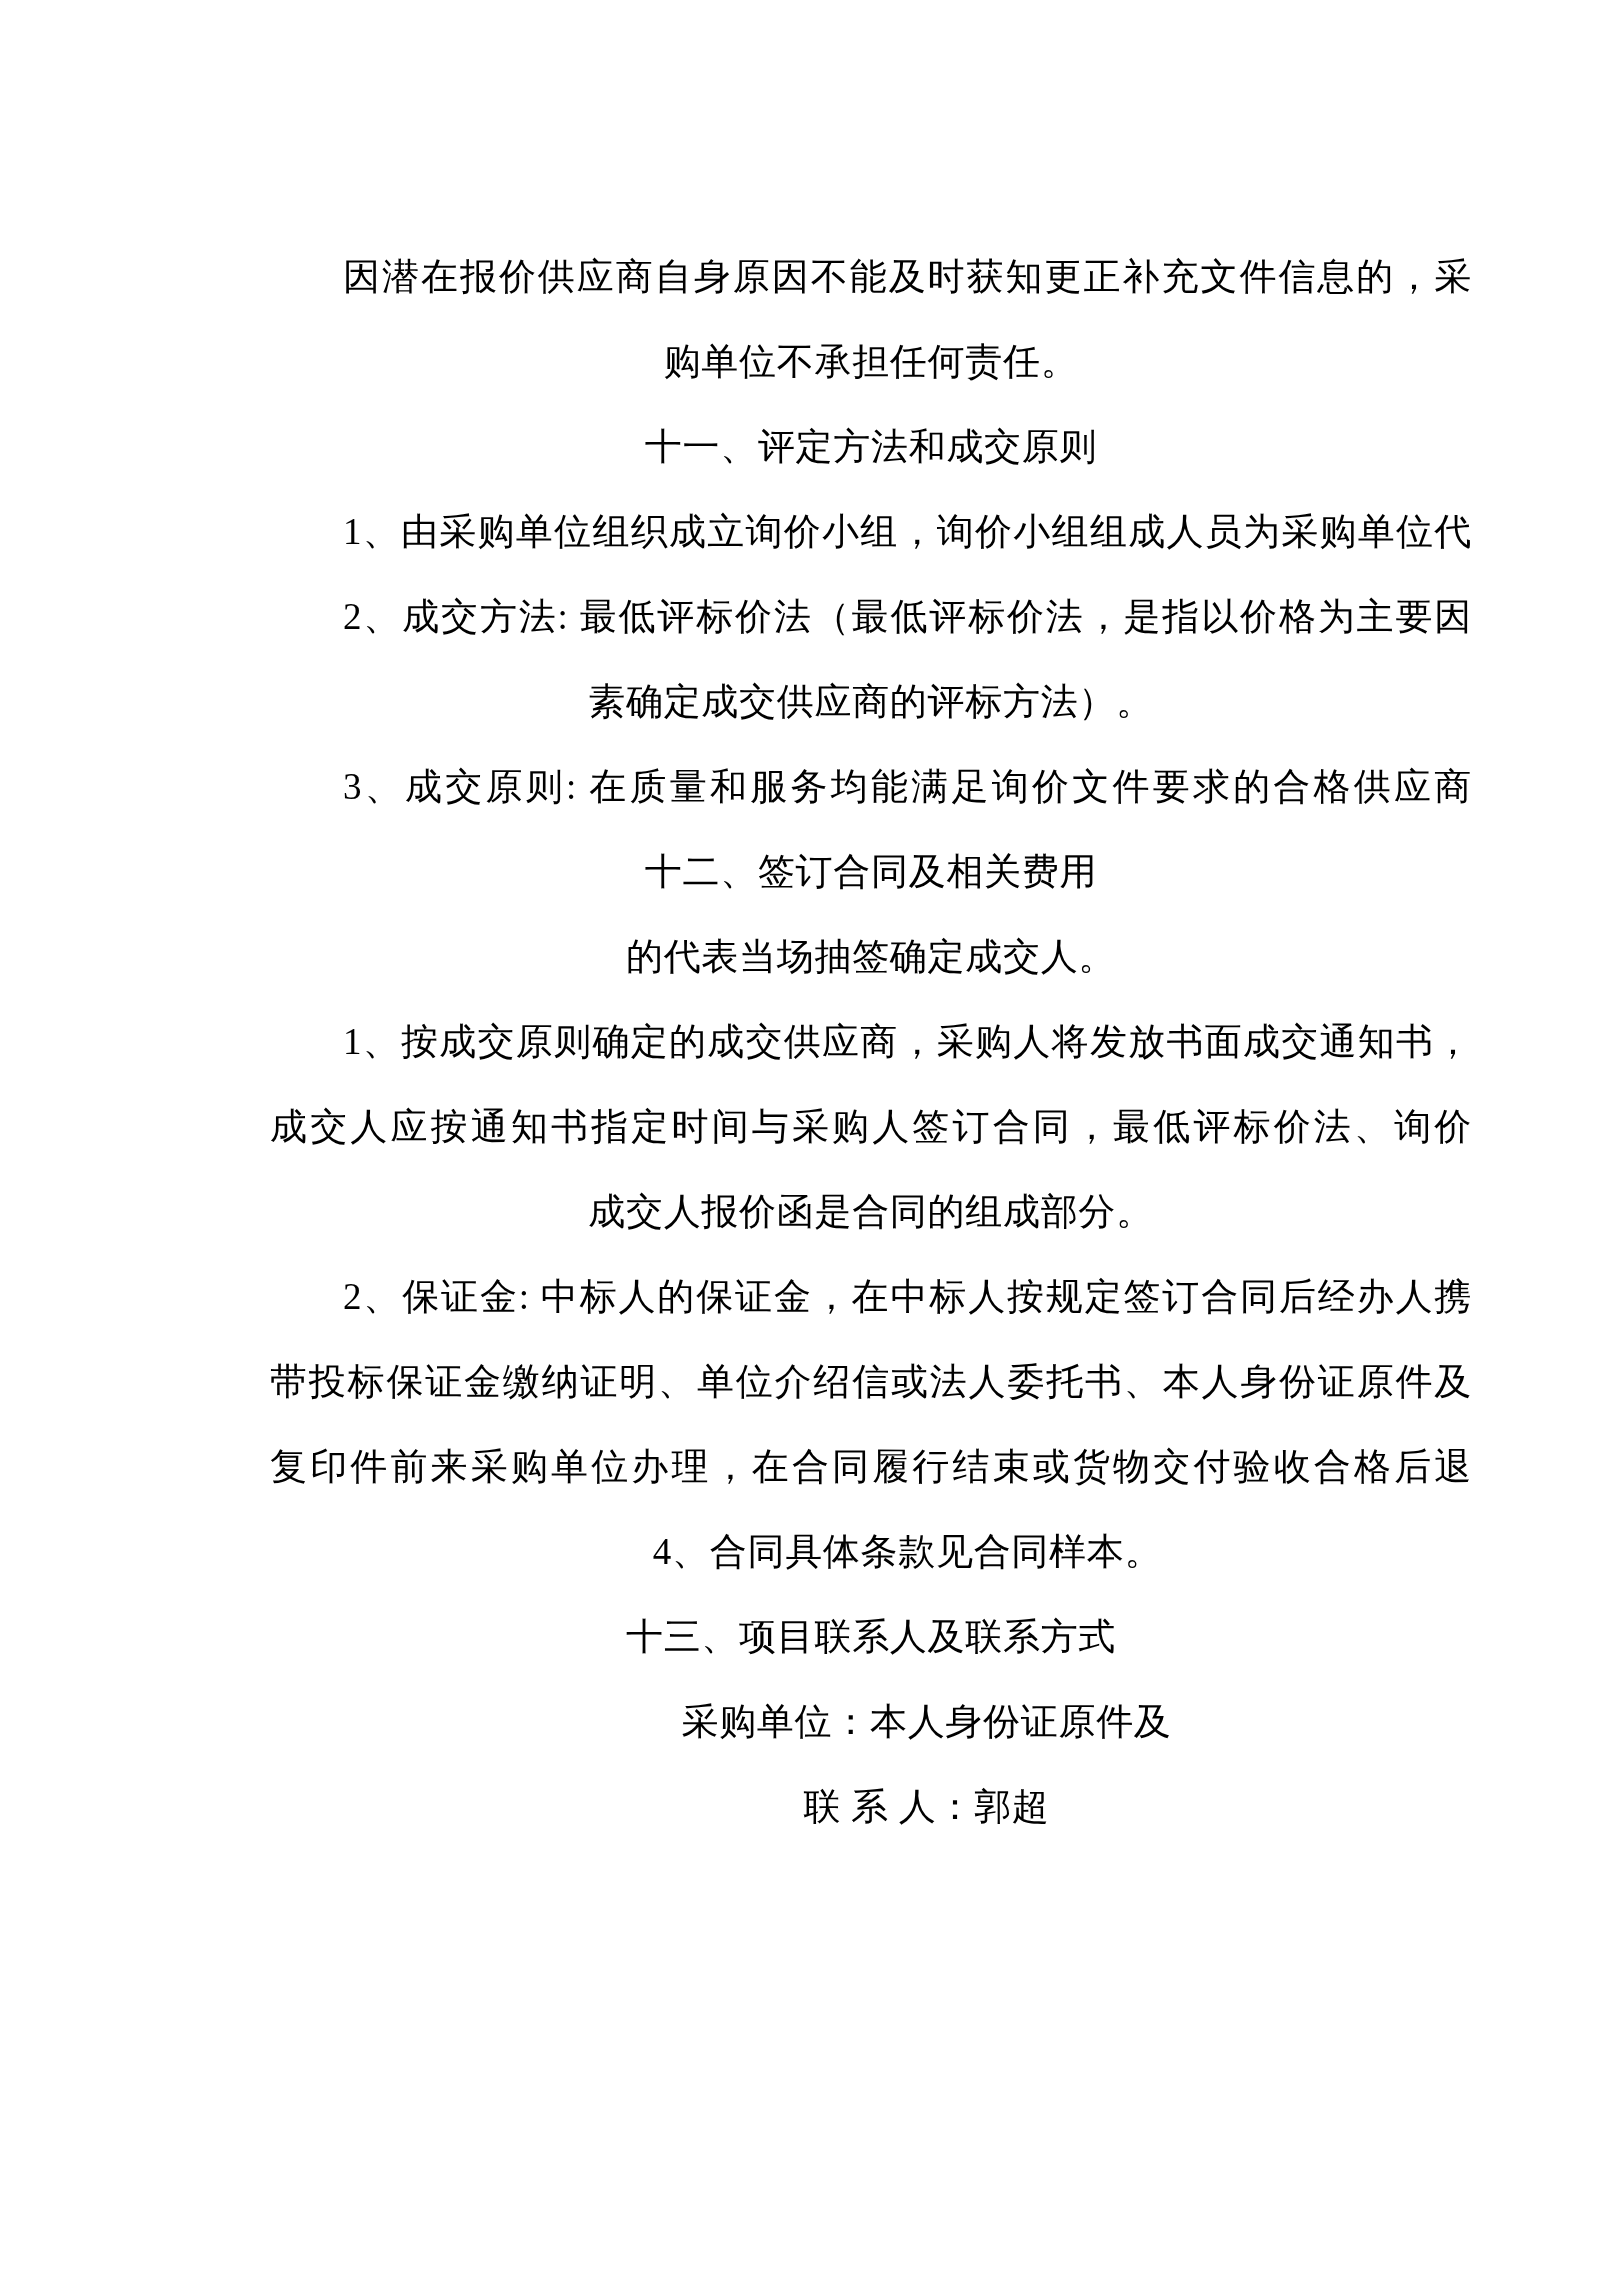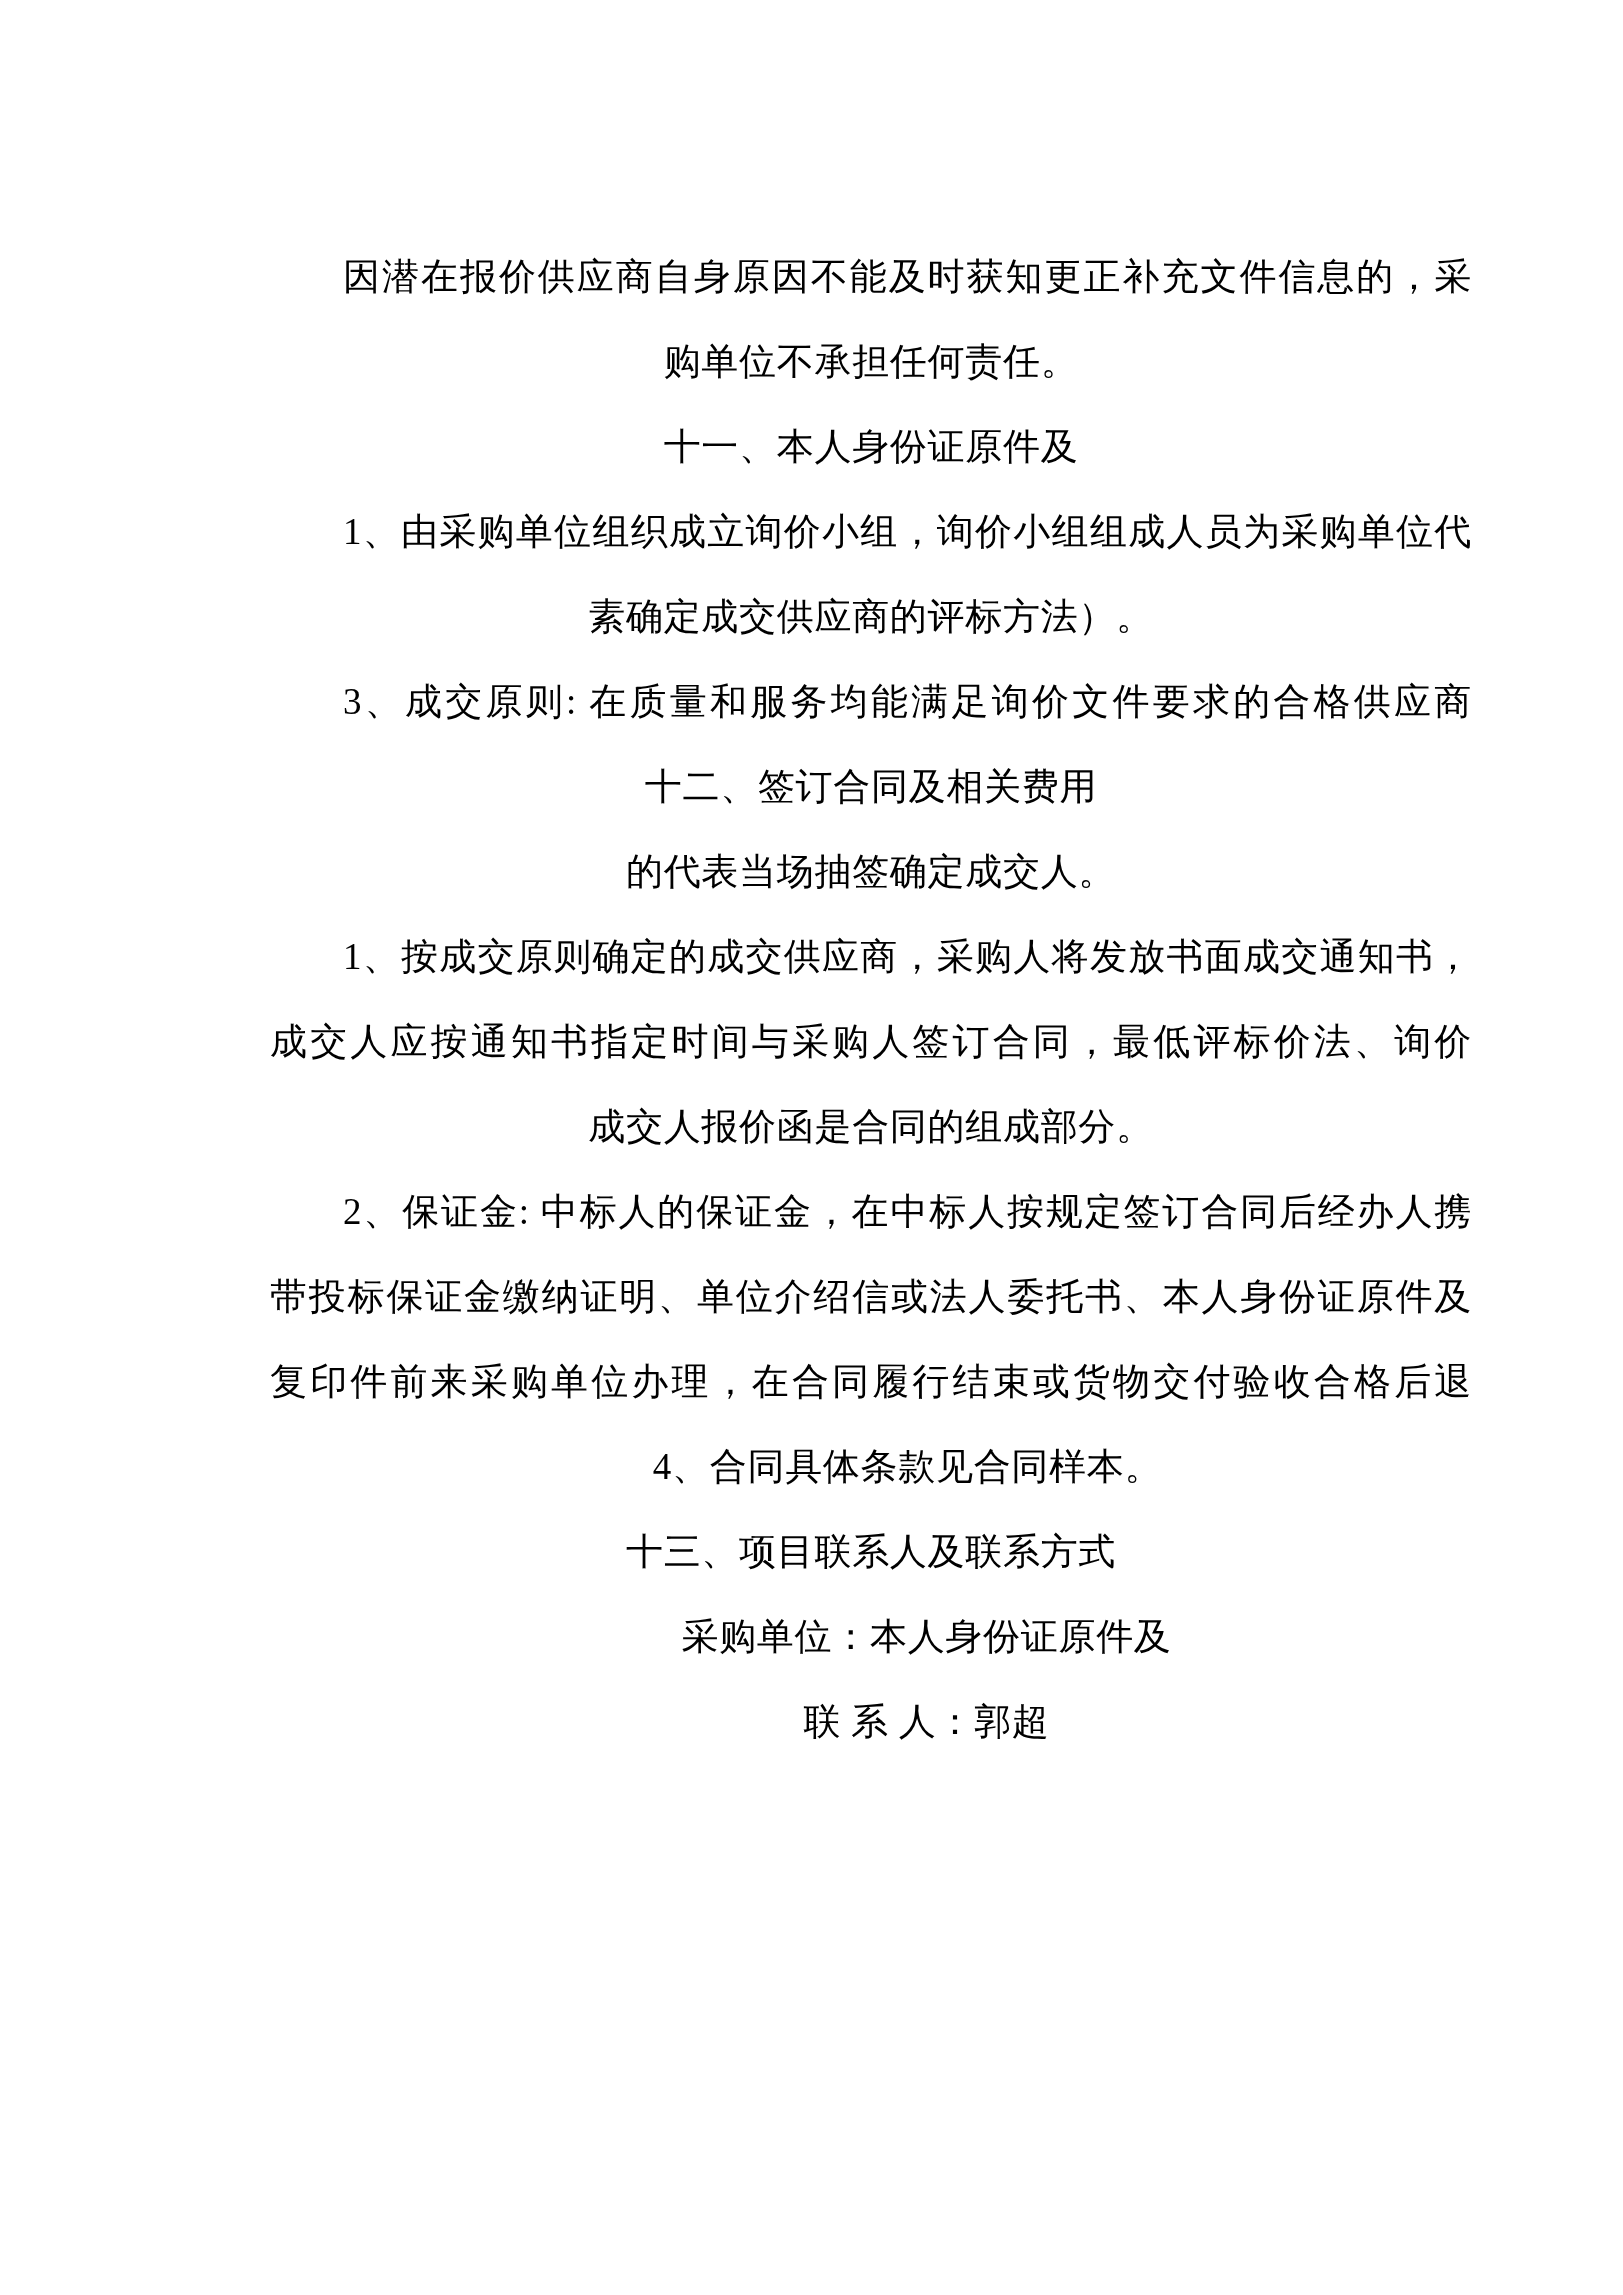--- a/index.html
+++ b/index.html
@@ -50,22 +50,23 @@
     font-family: "Liberation Sans", "DejaVu Sans", sans-serif;
   }
 </style>
 </head>
 <body>
 
 <div id="page">
   <div id="doc-lines">
       <div class="line fill ind-2">因潜在报价供应商自身原因不能及时获知更正补充文件信息的，采</div>
       <div class="line">购单位不承担任何责任。</div>
-      <div class="line">十一、本人身份证原件及</div>
+      <div class="line">十一、评定方法和成交原则</div>
       <div class="line fill ind-2">1、由采购单位组织成立询价小组，询价小组组成人员为采购单位代</div>
+      <div class="line fill ind-2">2、成交方法: 最低评标价法（最低评标价法，是指以价格为主要因</div>
       <div class="line">素确定成交供应商的评标方法）。</div>
       <div class="line fill ind-2">3、成交原则: 在质量和服务均能满足询价文件要求的合格供应商中，</div>
       <div class="line">十二、签订合同及相关费用</div>
       <div class="line">的代表当场抽签确定成交人。</div>
       <div class="line fill ind-2">1、按成交原则确定的成交供应商，采购人将发放书面成交通知书，</div>
       <div class="line fill">成交人应按通知书指定时间与采购人签订合同，最低评标价法、询价函、</div>
       <div class="line">成交人报价函是合同的组成部分。</div>
       <div class="line fill ind-2">2、保证金: 中标人的保证金，在中标人按规定签订合同后经办人携</div>
       <div class="line fill">带投标保证金缴纳证明、单位介绍信或法人委托书、本人身份证原件及</div>
       <div class="line fill">复印件前来采购单位办理，在合同履行结束或货物交付验收合格后退还。</div>

